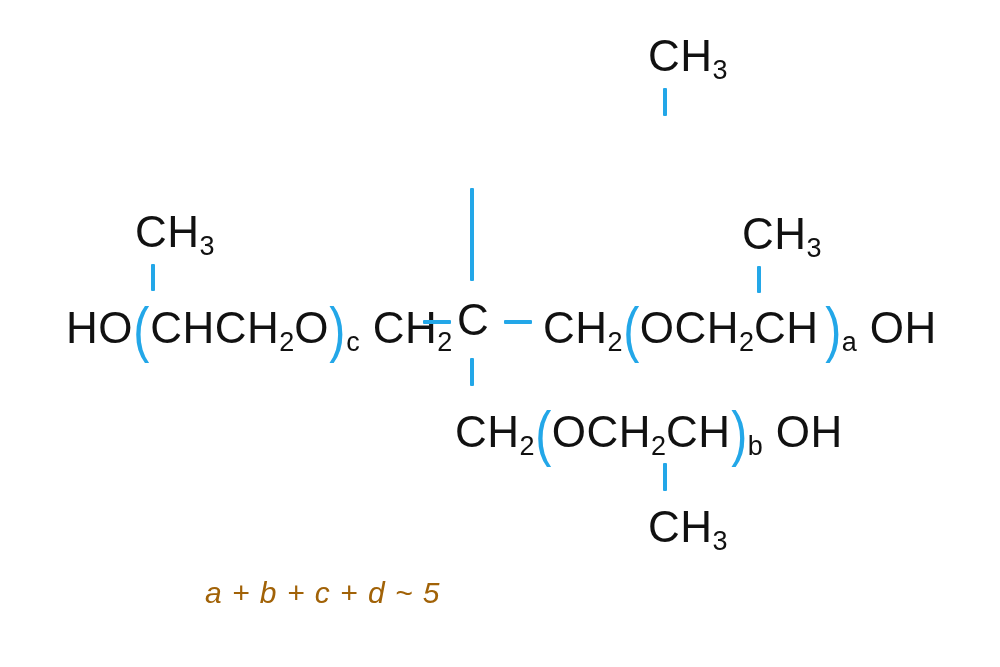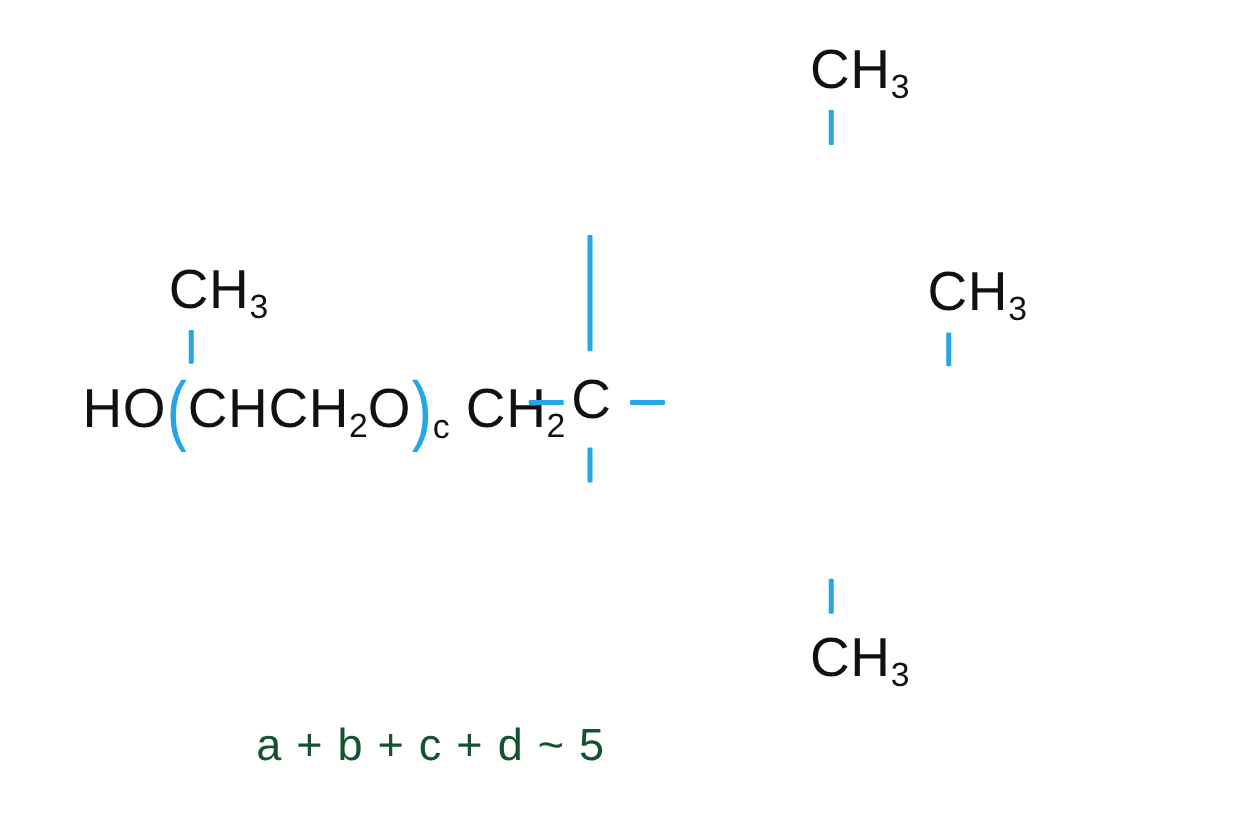--- a/index.html
+++ b/index.html
@@ -64,23 +64,24 @@
   }
   .bond-h {
     position: absolute;
     height: 4px;
     background: #23A7E8;
     border-radius: 1px;
   }
 
   
   .equation {
-    font-size: 36px;
+    font-size: 30px;
     letter-spacing: 1px;
-    color: #14532d;
+    color: #a16207;
+    font-style: italic;
   }
 </style>
 </head>
 <body>
 
 <div id="canvas">
 
   <div class="node formula" style="left:648px; top:34px;">
     <span>CH</span><span class="sub">3</span>
   </div>
@@ -101,28 +102,34 @@
   </div>
 
   <div class="bond-h" style="left:423px; top:320px; width:28px;"></div>
 
   <div class="node formula" style="left:457px; top:298px;">
     <span>C</span>
   </div>
 
   <div class="bond-h" style="left:504px; top:320px; width:28px;"></div>
 
+  <div class="node formula" style="left:543px; top:298px;">
+    <span>CH</span><span class="sub">2</span><span class="paren">(</span><span>OCH</span><span class="sub">2</span><span>CH</span><span class="sp-s"></span><span class="paren">)</span><span class="idx">a</span><span class="sp-m"></span><span>OH</span>
+  </div>
 
   <div class="node formula" style="left:742px; top:212px;">
     <span>CH</span><span class="sub">3</span>
   </div>
   <div class="bond-v" style="left:757px; top:266px; height:27px;"></div>
 
   <div class="bond-v" style="left:470px; top:358px; height:28px;"></div>
 
+  <div class="node formula" style="left:455px; top:402px;">
+    <span>CH</span><span class="sub">2</span><span class="paren">(</span><span>OCH</span><span class="sub">2</span><span>CH</span><span class="paren">)</span><span class="idx">b</span><span class="sp-m"></span><span>OH</span>
+  </div>
 
   <div class="bond-v" style="left:663px; top:463px; height:28px;"></div>
 
   <div class="node formula" style="left:648px; top:505px;">
     <span>CH</span><span class="sub">3</span>
   </div>
 
   <div class="node equation" style="left:205px; top:578px;">a  +  b  +  c  +  d  ~  5</div>
 
 </div>

